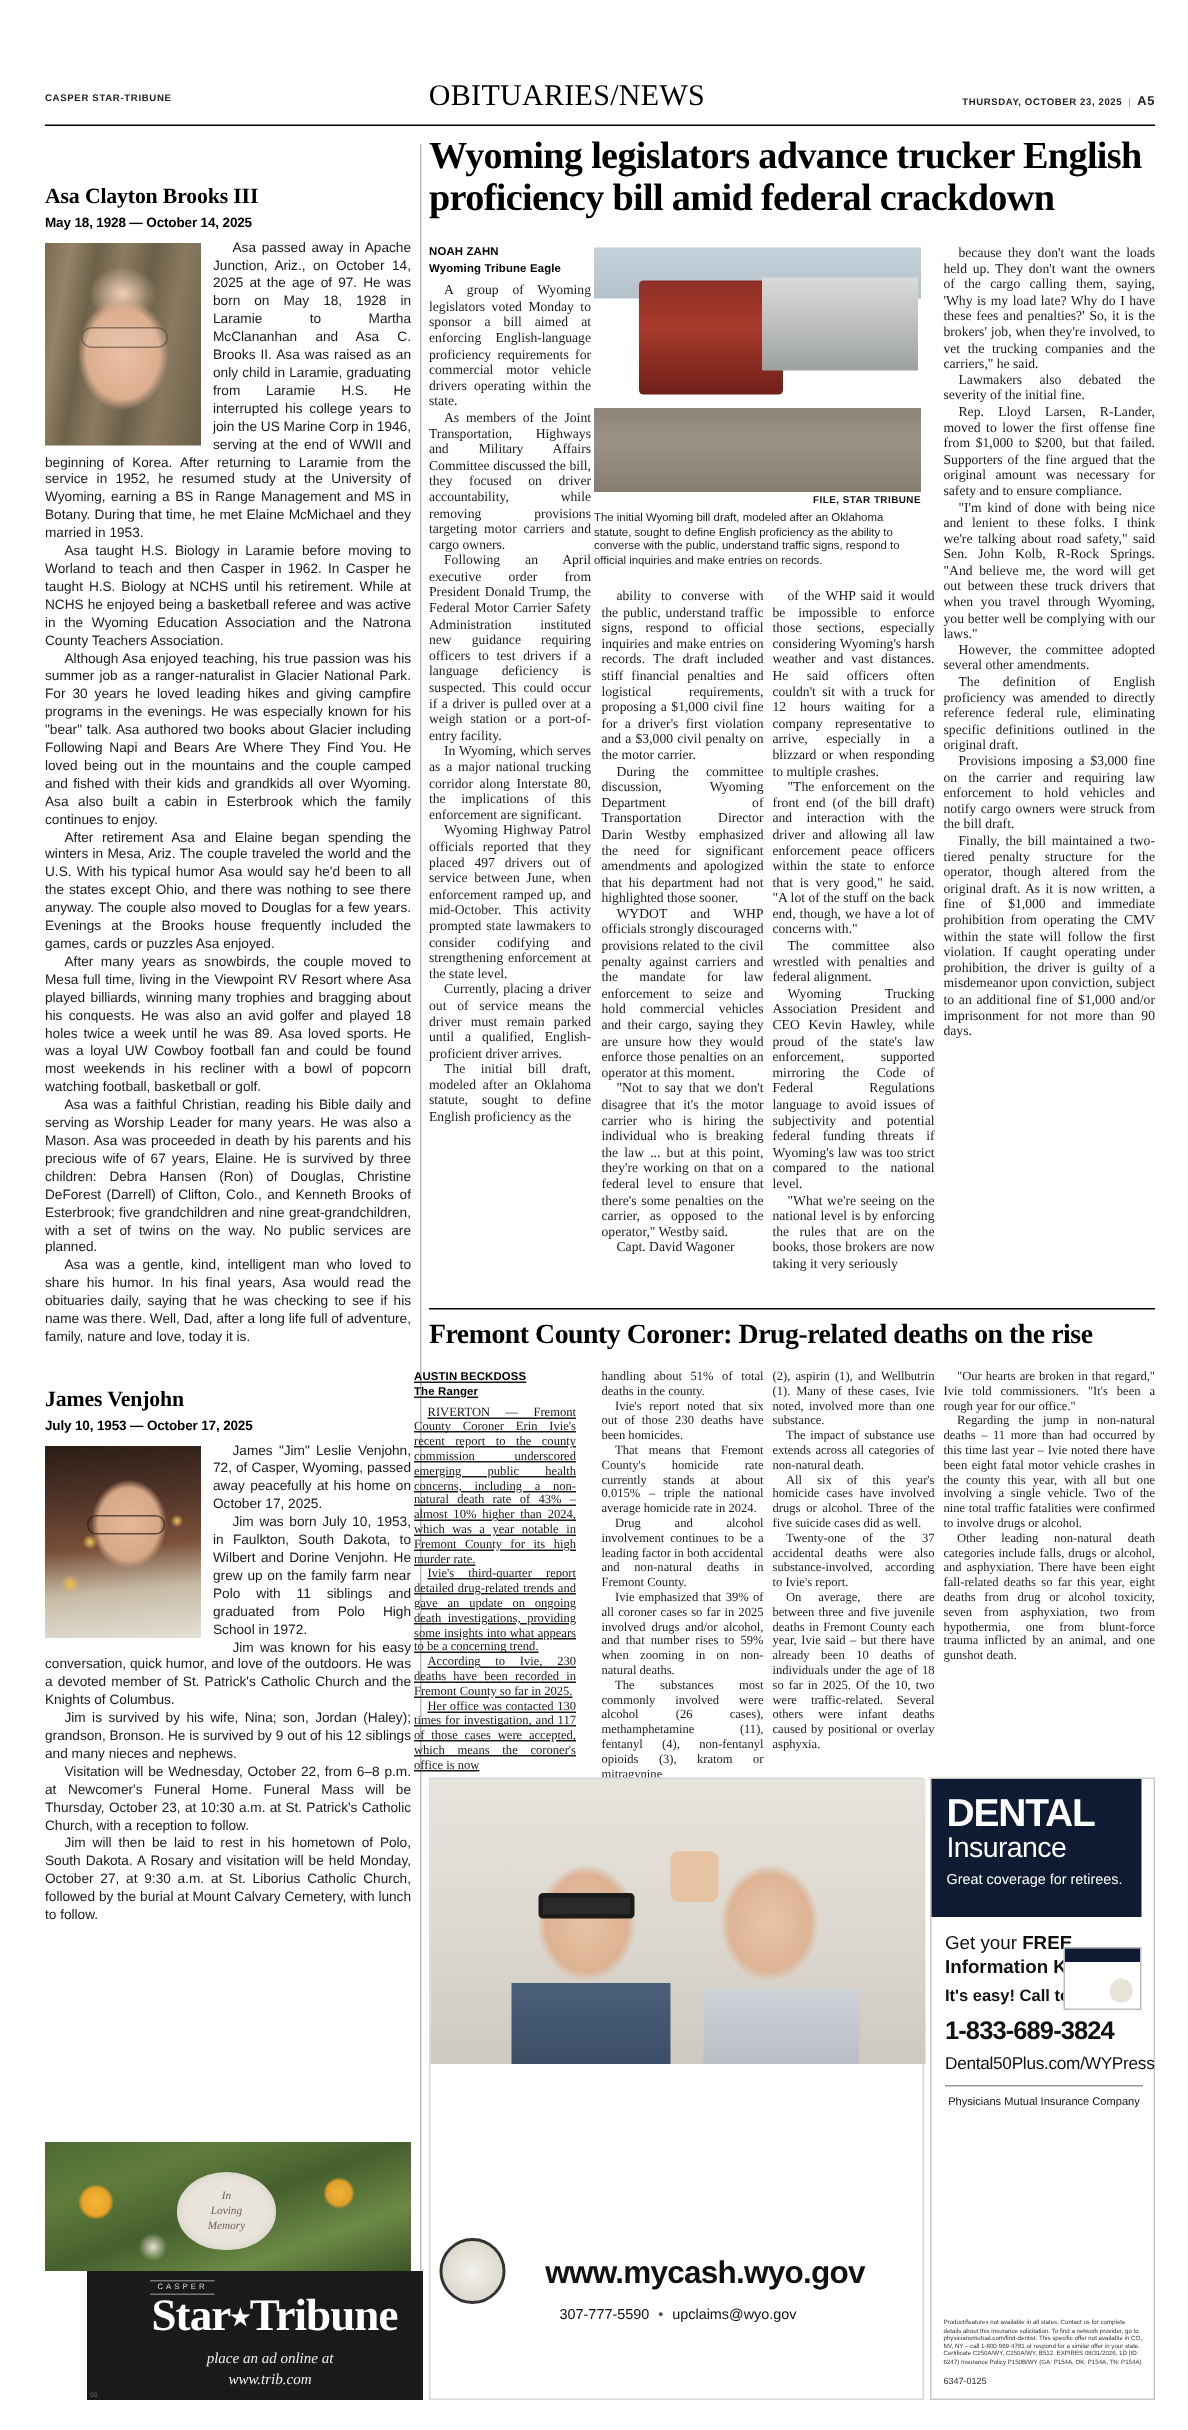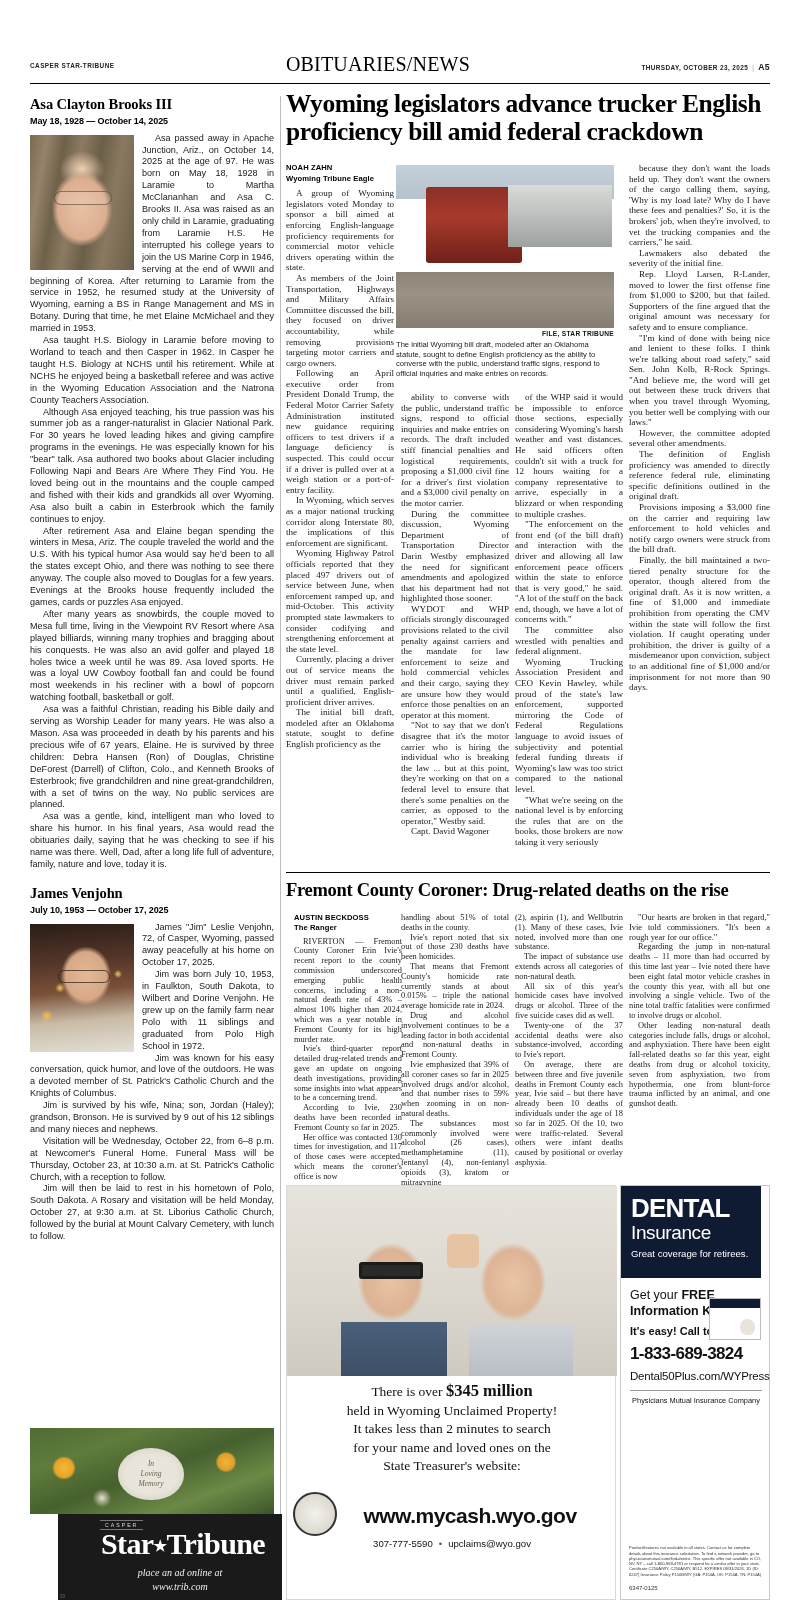--- a/index.html
+++ b/index.html
@@ -38,20 +38,21 @@
 
   
   .vrule { position: absolute; width: 1px; background: #bbb; }
 
   
   .obitcol { position: absolute; left: 30px; top: 96px; width: 244px; }
   .obit-name {
     font-family: "Liberation Serif", serif;
     font-size: 14.5px; font-weight: 700; color: #000; line-height: 1.15;
     letter-spacing: -.1px;
+    margin-top: 27px;
   }
   .obit-dates {
     font-family: "Liberation Sans", sans-serif;
     font-size: 9px; font-weight: 700; color: #000;
     margin-top: 3px; margin-bottom: 7px; letter-spacing: -.1px;
   }
   .obit-body {
     font-family: "Liberation Sans", sans-serif;
     font-size: 9.1px; line-height: 11.9px; text-align: justify; color: #1a1a1a;
     hyphens: auto;
@@ -426,21 +427,21 @@
     <p>Provisions imposing a $3,000 fine on the carrier and requiring law enforcement to hold vehicles and notify cargo owners were struck from the bill draft.</p>
     <p>Finally, the bill maintained a two-tiered penalty structure for the operator, though altered from the original draft. As it is now written, a fine of $1,000 and immediate prohibition from operating the CMV within the state will follow the first violation. If caught operating under prohibition, the driver is guilty of a misdemeanor upon conviction, subject to an additional fine of $1,000 and/or imprisonment for not more than 90 days.</p>
   </div>
 
   <div class="rule-h" style="left:286px; top:872px; width:484px; height:1.2px;"></div>
 
   <div class="story2">
     <div class="hl2">Fremont County Coroner: Drug-related deaths on the rise</div>
   </div>
 
-  <div style="position:absolute; left:294px; top:913px; width:108px;" class="newscol2">
+  <div style="position:absolute; left:276px; top:913px; width:108px;text-decoration:underline;" class="newscol2">
     <div class="byline">AUSTIN BECKDOSS</div>
     <div class="byline org" style="margin-bottom:4px;">The Ranger</div>
     <p>RIVERTON — Fremont County Coroner Erin Ivie's recent report to the county commission underscored emerging public health concerns, including a non-natural death rate of 43% – almost 10% higher than 2024, which was a year notable in Fremont County for its high murder rate.</p>
     <p>Ivie's third-quarter report detailed drug-related trends and gave an update on ongoing death investigations, providing some insights into what appears to be a concerning trend.</p>
     <p>According to Ivie, 230 deaths have been recorded in Fremont County so far in 2025.</p>
     <p>Her office was contacted 130 times for investigation, and 117 of those cases were accepted, which means the coroner's office is now</p>
   </div>
 
   <div style="position:absolute; left:401px; top:913px; width:108px;" class="newscol2">
     <p class="noind">handling about 51% of total deaths in the county.</p>
@@ -465,27 +466,20 @@
     <p>Other leading non-natural death categories include falls, drugs or alcohol, and asphyxiation. There have been eight fall-related deaths so far this year, eight deaths from drug or alcohol toxicity, seven from asphyxiation, two from hypothermia, one from blunt-force trauma inflicted by an animal, and one gunshot death.</p>
   </div>
 
   <div class="ad-unclaimed">
     <div class="ad-photo">
       <div class="glasses"></div>
       <div class="hands-l"></div>
       <div class="shirt1"></div>
       <div class="shirt2"></div>
     </div>
-    <div class="ad-text">
-      <div><span>There is over </span><span class="big">$345 million</span></div>
-      <div>held in Wyoming Unclaimed Property!</div>
-      <div>It takes less than 2 minutes to search</div>
-      <div>for your name and loved ones on the</div>
-      <div>State Treasurer's website:</div>
-    </div>
     <div class="ad-seal"></div>
     <div class="ad-url">www.mycash.wyo.gov</div>
     <div class="ad-foot">
       <span>307-777-5590</span><span class="dot">•</span><span>upclaims@wyo.gov</span>
     </div>
   </div>
 
   <div class="ad-dental">
     <div class="dent-hd">
       <div class="w1">DENTAL</div>

